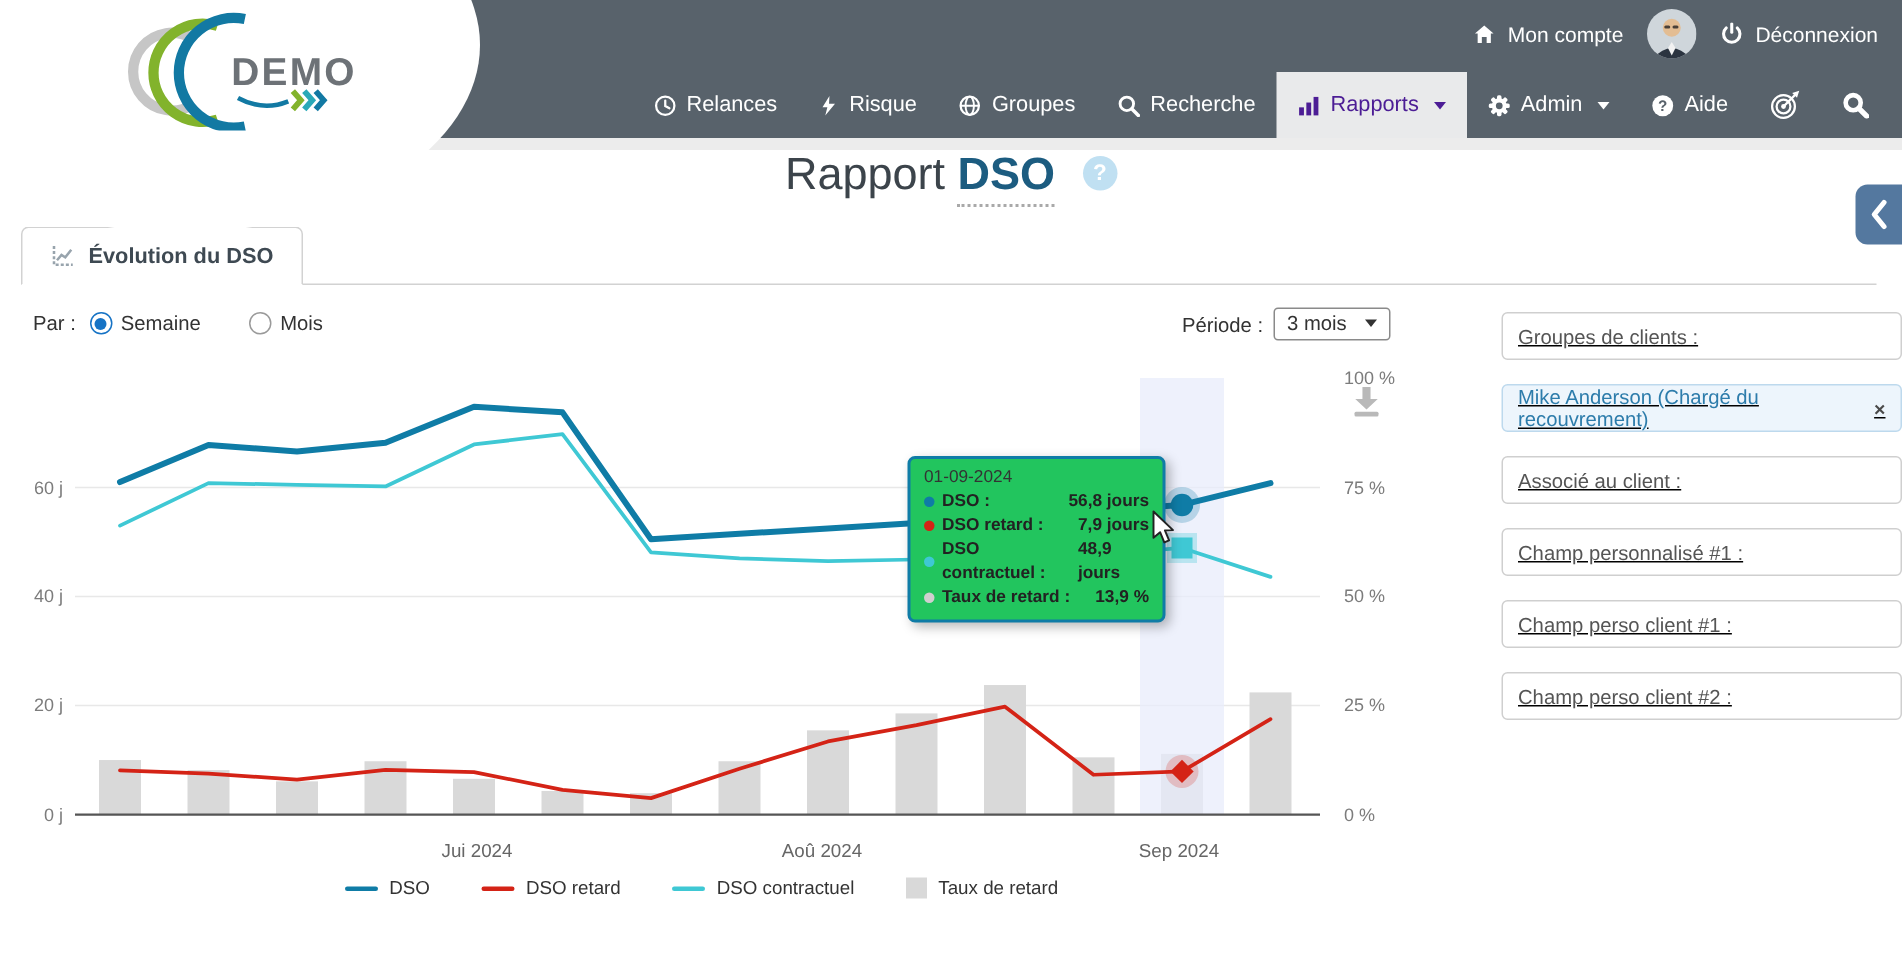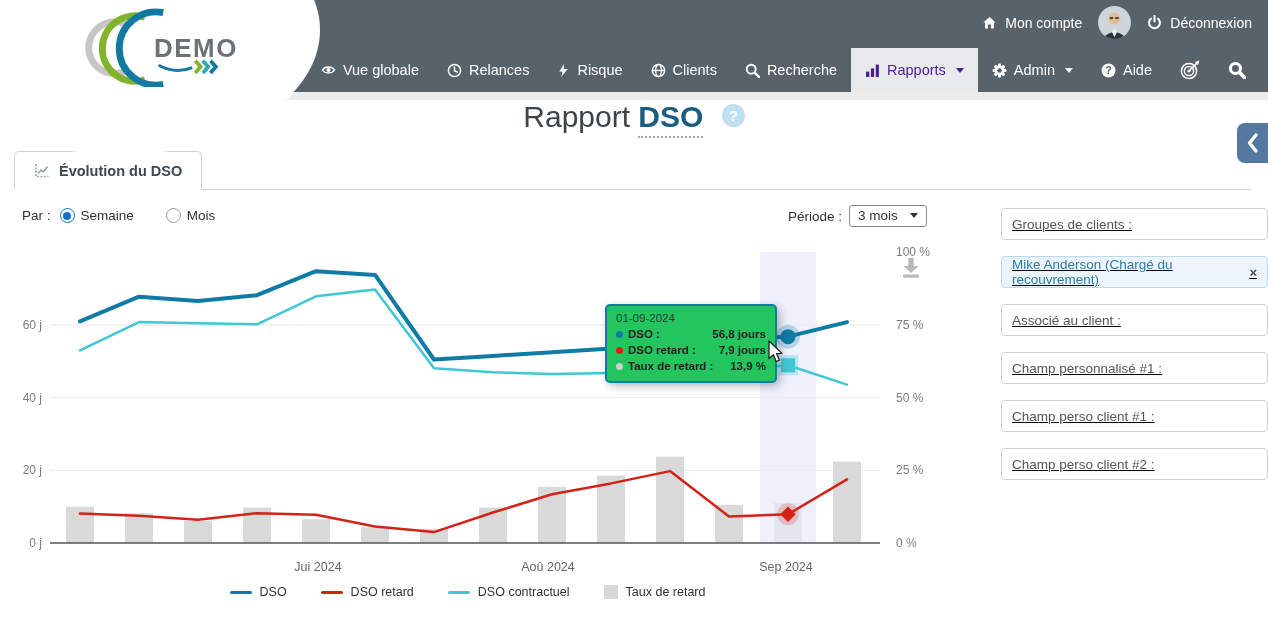--- a/index.html
+++ b/index.html
@@ -114,46 +114,39 @@
         <svg width="15" height="15" viewBox="0 0 14 14">
           <path d="M3.6,3.4 A5.1,5.1 0 1 0 10.4,3.4" fill="none" stroke="#fff" stroke-width="1.9" stroke-linecap="round"></path>
           <line x1="7" y1="0.8" x2="7" y2="6" stroke="#fff" stroke-width="1.9" stroke-linecap="round"></line>
         </svg>
         <span>Déconnexion</span>
       </div>
     </div>
 
     <nav class="mainnav">
       <div class="nav-item">
-        <svg width="15" height="14" viewBox="0 0 14 14">
-          <path d="M1,7 C3.5,3 10.5,3 13,7 C10.5,11 3.5,11 1,7 Z" fill="none" stroke="currentColor" stroke-width="1.4"></path>
-          <circle cx="7" cy="7" r="2" fill="currentColor"></circle>
-        </svg>
-        <span>Vue globale</span>
-      </div>
-      <div class="nav-item">
         <svg width="15" height="15" viewBox="0 0 14 14">
           <circle cx="7" cy="7" r="5.7" fill="none" stroke="currentColor" stroke-width="1.4"></circle>
           <path d="M7,3.8 V7.2 L9.6,8.6" fill="none" stroke="currentColor" stroke-width="1.4" stroke-linecap="round"></path>
         </svg>
         <span>Relances</span>
       </div>
       <div class="nav-item">
         <svg width="13" height="15" viewBox="0 0 14 14">
           <polygon points="7.5,0 2.5,8 6,8 4.5,14 11.5,5.5 7.2,5.5" fill="currentColor"></polygon>
         </svg>
         <span>Risque</span>
       </div>
       <div class="nav-item">
         <svg width="15" height="15" viewBox="0 0 14 14">
           <circle cx="7" cy="7" r="5.7" fill="none" stroke="currentColor" stroke-width="1.4"></circle>
           <ellipse cx="7" cy="7" rx="2.6" ry="5.7" fill="none" stroke="currentColor" stroke-width="1.2"></ellipse>
           <line x1="1.3" y1="7" x2="12.7" y2="7" stroke="currentColor" stroke-width="1.2"></line>
         </svg>
-        <span>Clients</span>
+        <span>Groupes</span>
       </div>
       <div class="nav-item">
         <svg width="15" height="15" viewBox="0 0 14 14">
           <circle cx="5.8" cy="5.8" r="4.2" fill="none" stroke="currentColor" stroke-width="1.8"></circle>
           <line x1="9" y1="9" x2="13" y2="13" stroke="currentColor" stroke-width="2.2" stroke-linecap="round"></line>
         </svg>
         <span>Recherche</span>
       </div>
       <div class="nav-item active">
         <svg width="15" height="15" viewBox="0 0 14 14">
@@ -314,20 +307,25 @@
             <span class="tt-dot" style="background: rgb(15, 124, 166);"></span>
             <span class="tt-label">DSO :</span>
             <span class="tt-value">56,8 jours</span>
           </div>
           <div class="tt-row">
             <span class="tt-dot" style="background: rgb(212, 35, 22);"></span>
             <span class="tt-label">DSO retard :</span>
             <span class="tt-value">7,9 jours</span>
           </div>
           <div class="tt-row">
+            <span class="tt-dot" style="background: rgb(63, 200, 212);"></span>
+            <span class="tt-label">DSO contractuel :</span>
+            <span class="tt-value">48,9 jours</span>
+          </div>
+          <div class="tt-row">
             <span class="tt-dot" style="background: rgb(207, 207, 207);"></span>
             <span class="tt-label">Taux de retard :</span>
             <span class="tt-value">13,9 %</span>
           </div>
         </div>
 
         <svg class="cursor-svg" width="18" height="24" viewBox="0 0 18 24">
           <path d="M1,1 L1,18.5 L5.4,14.8 L8.2,21.6 L11.4,20.2 L8.6,13.6 L14,13.4 Z" fill="#fff" stroke="#222" stroke-width="1.3" stroke-linejoin="round"></path>
         </svg>
       </div>

